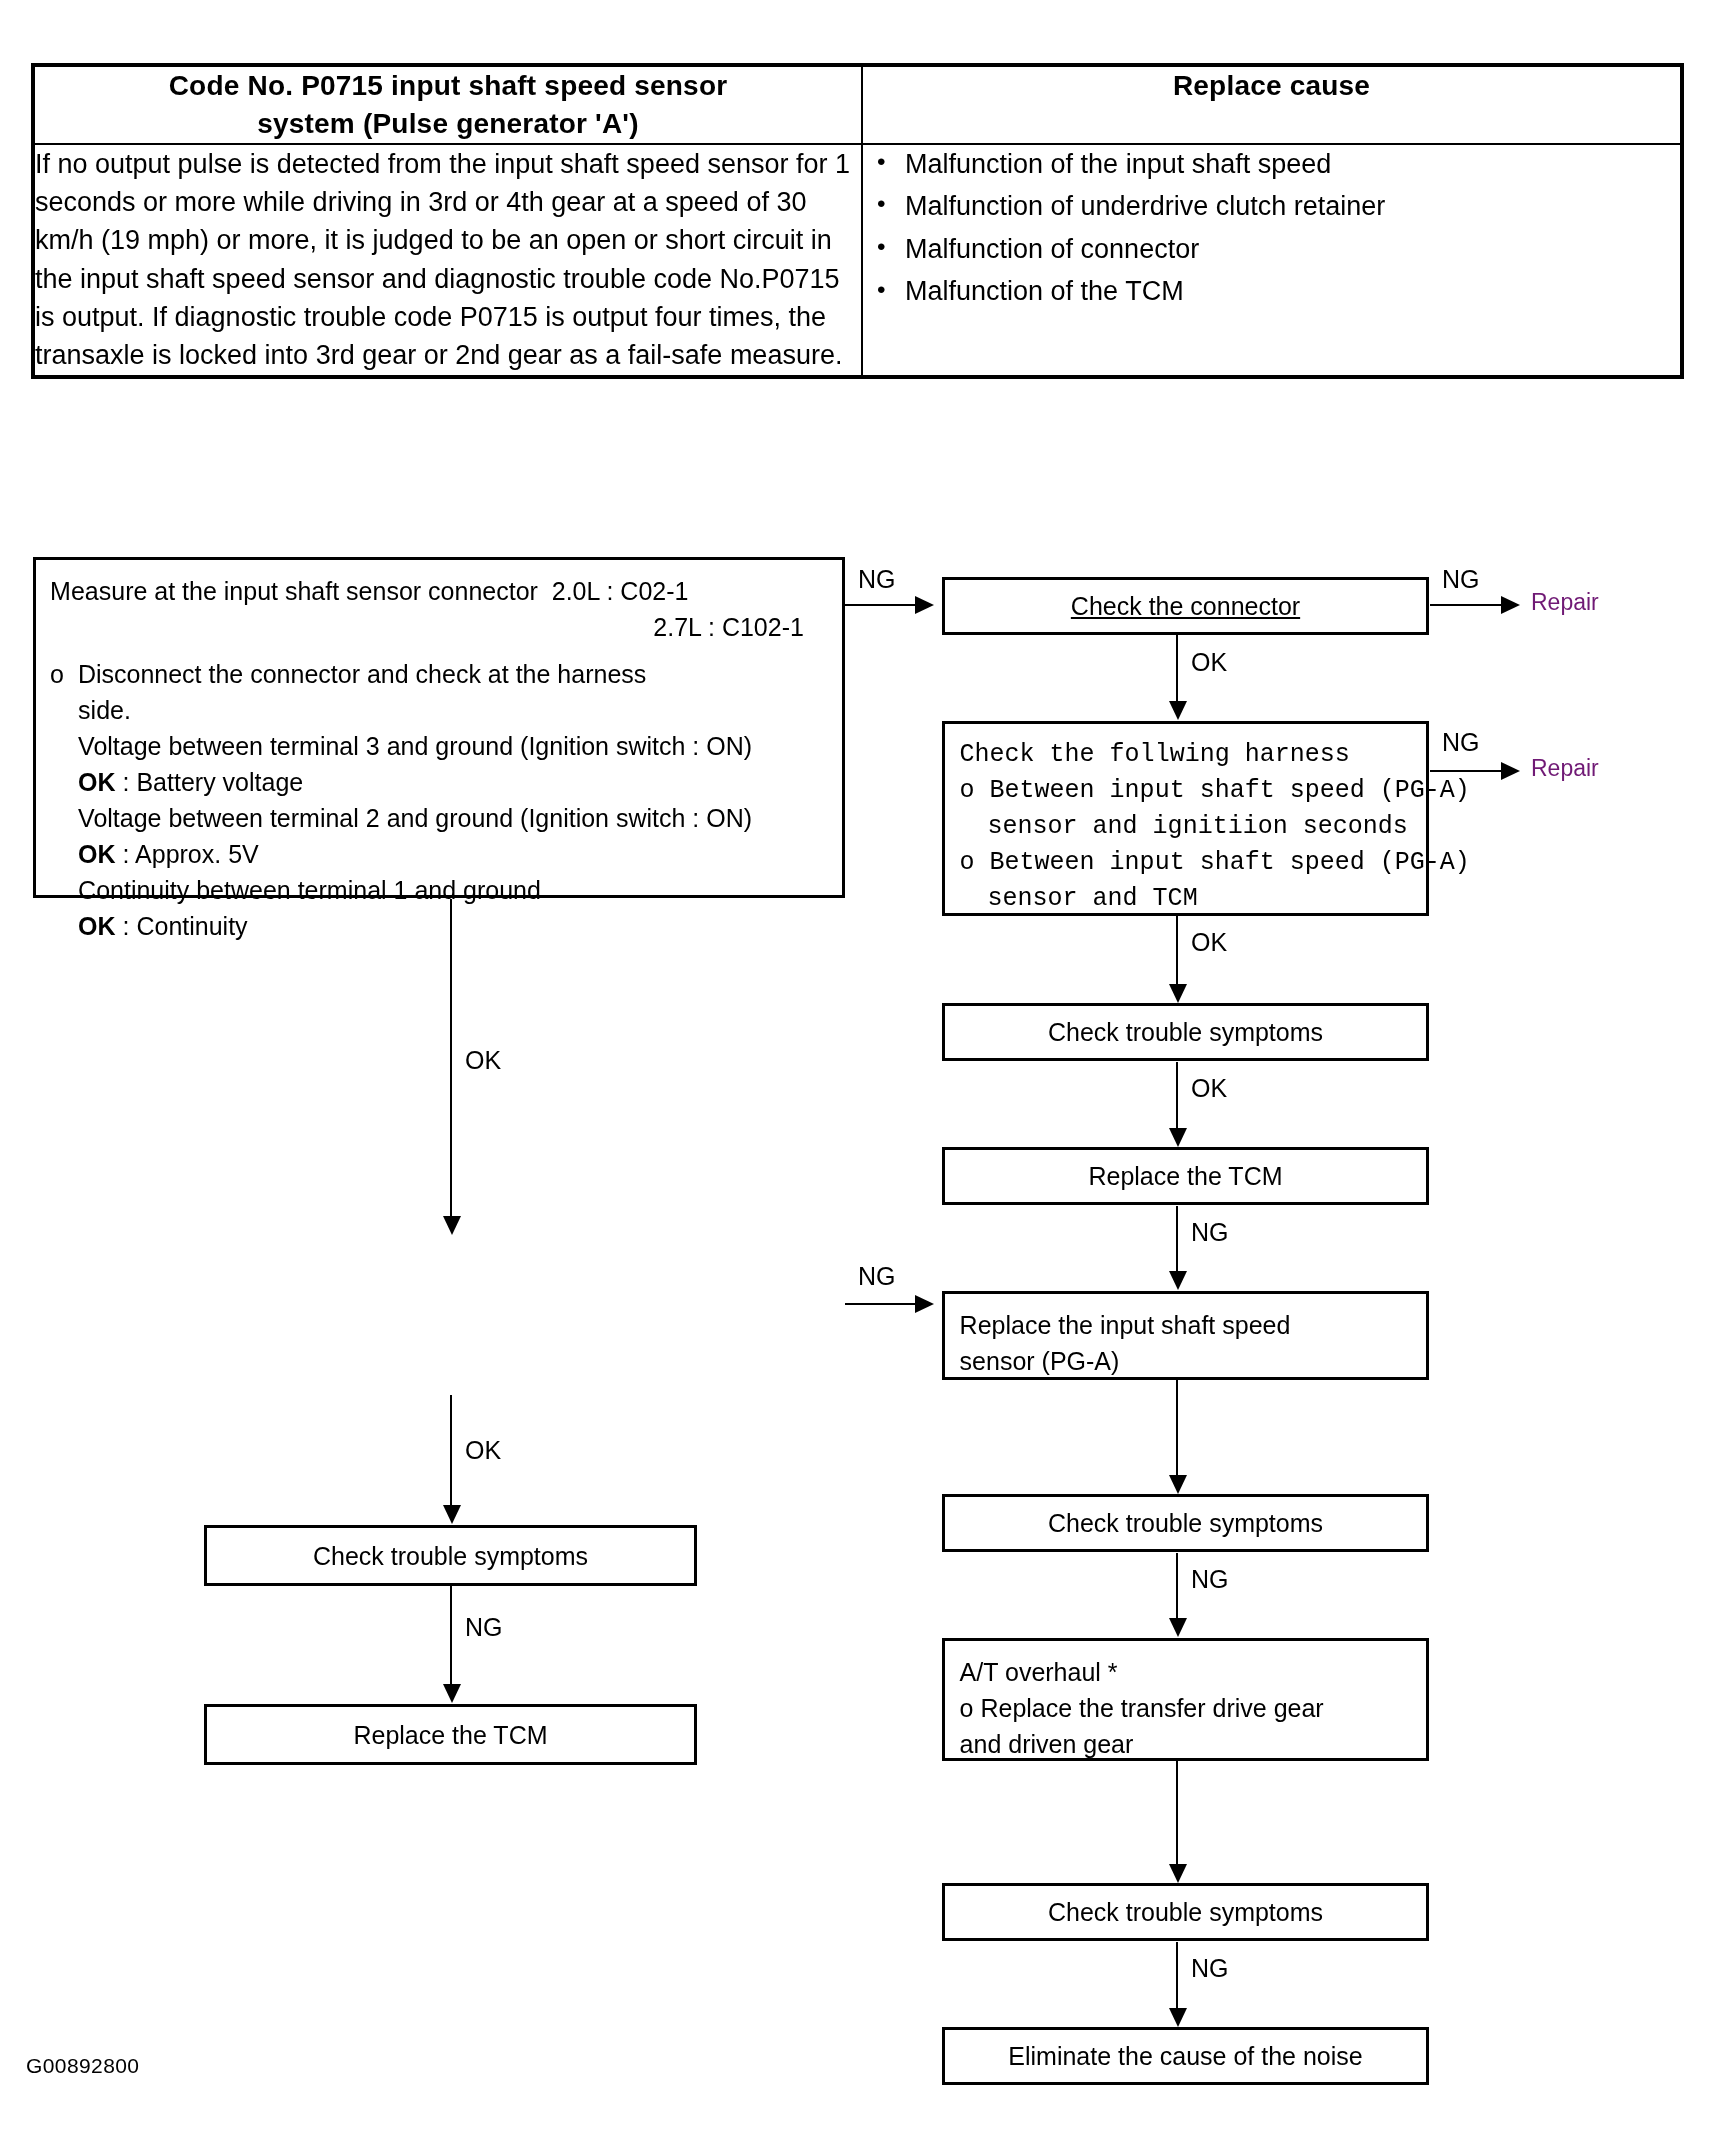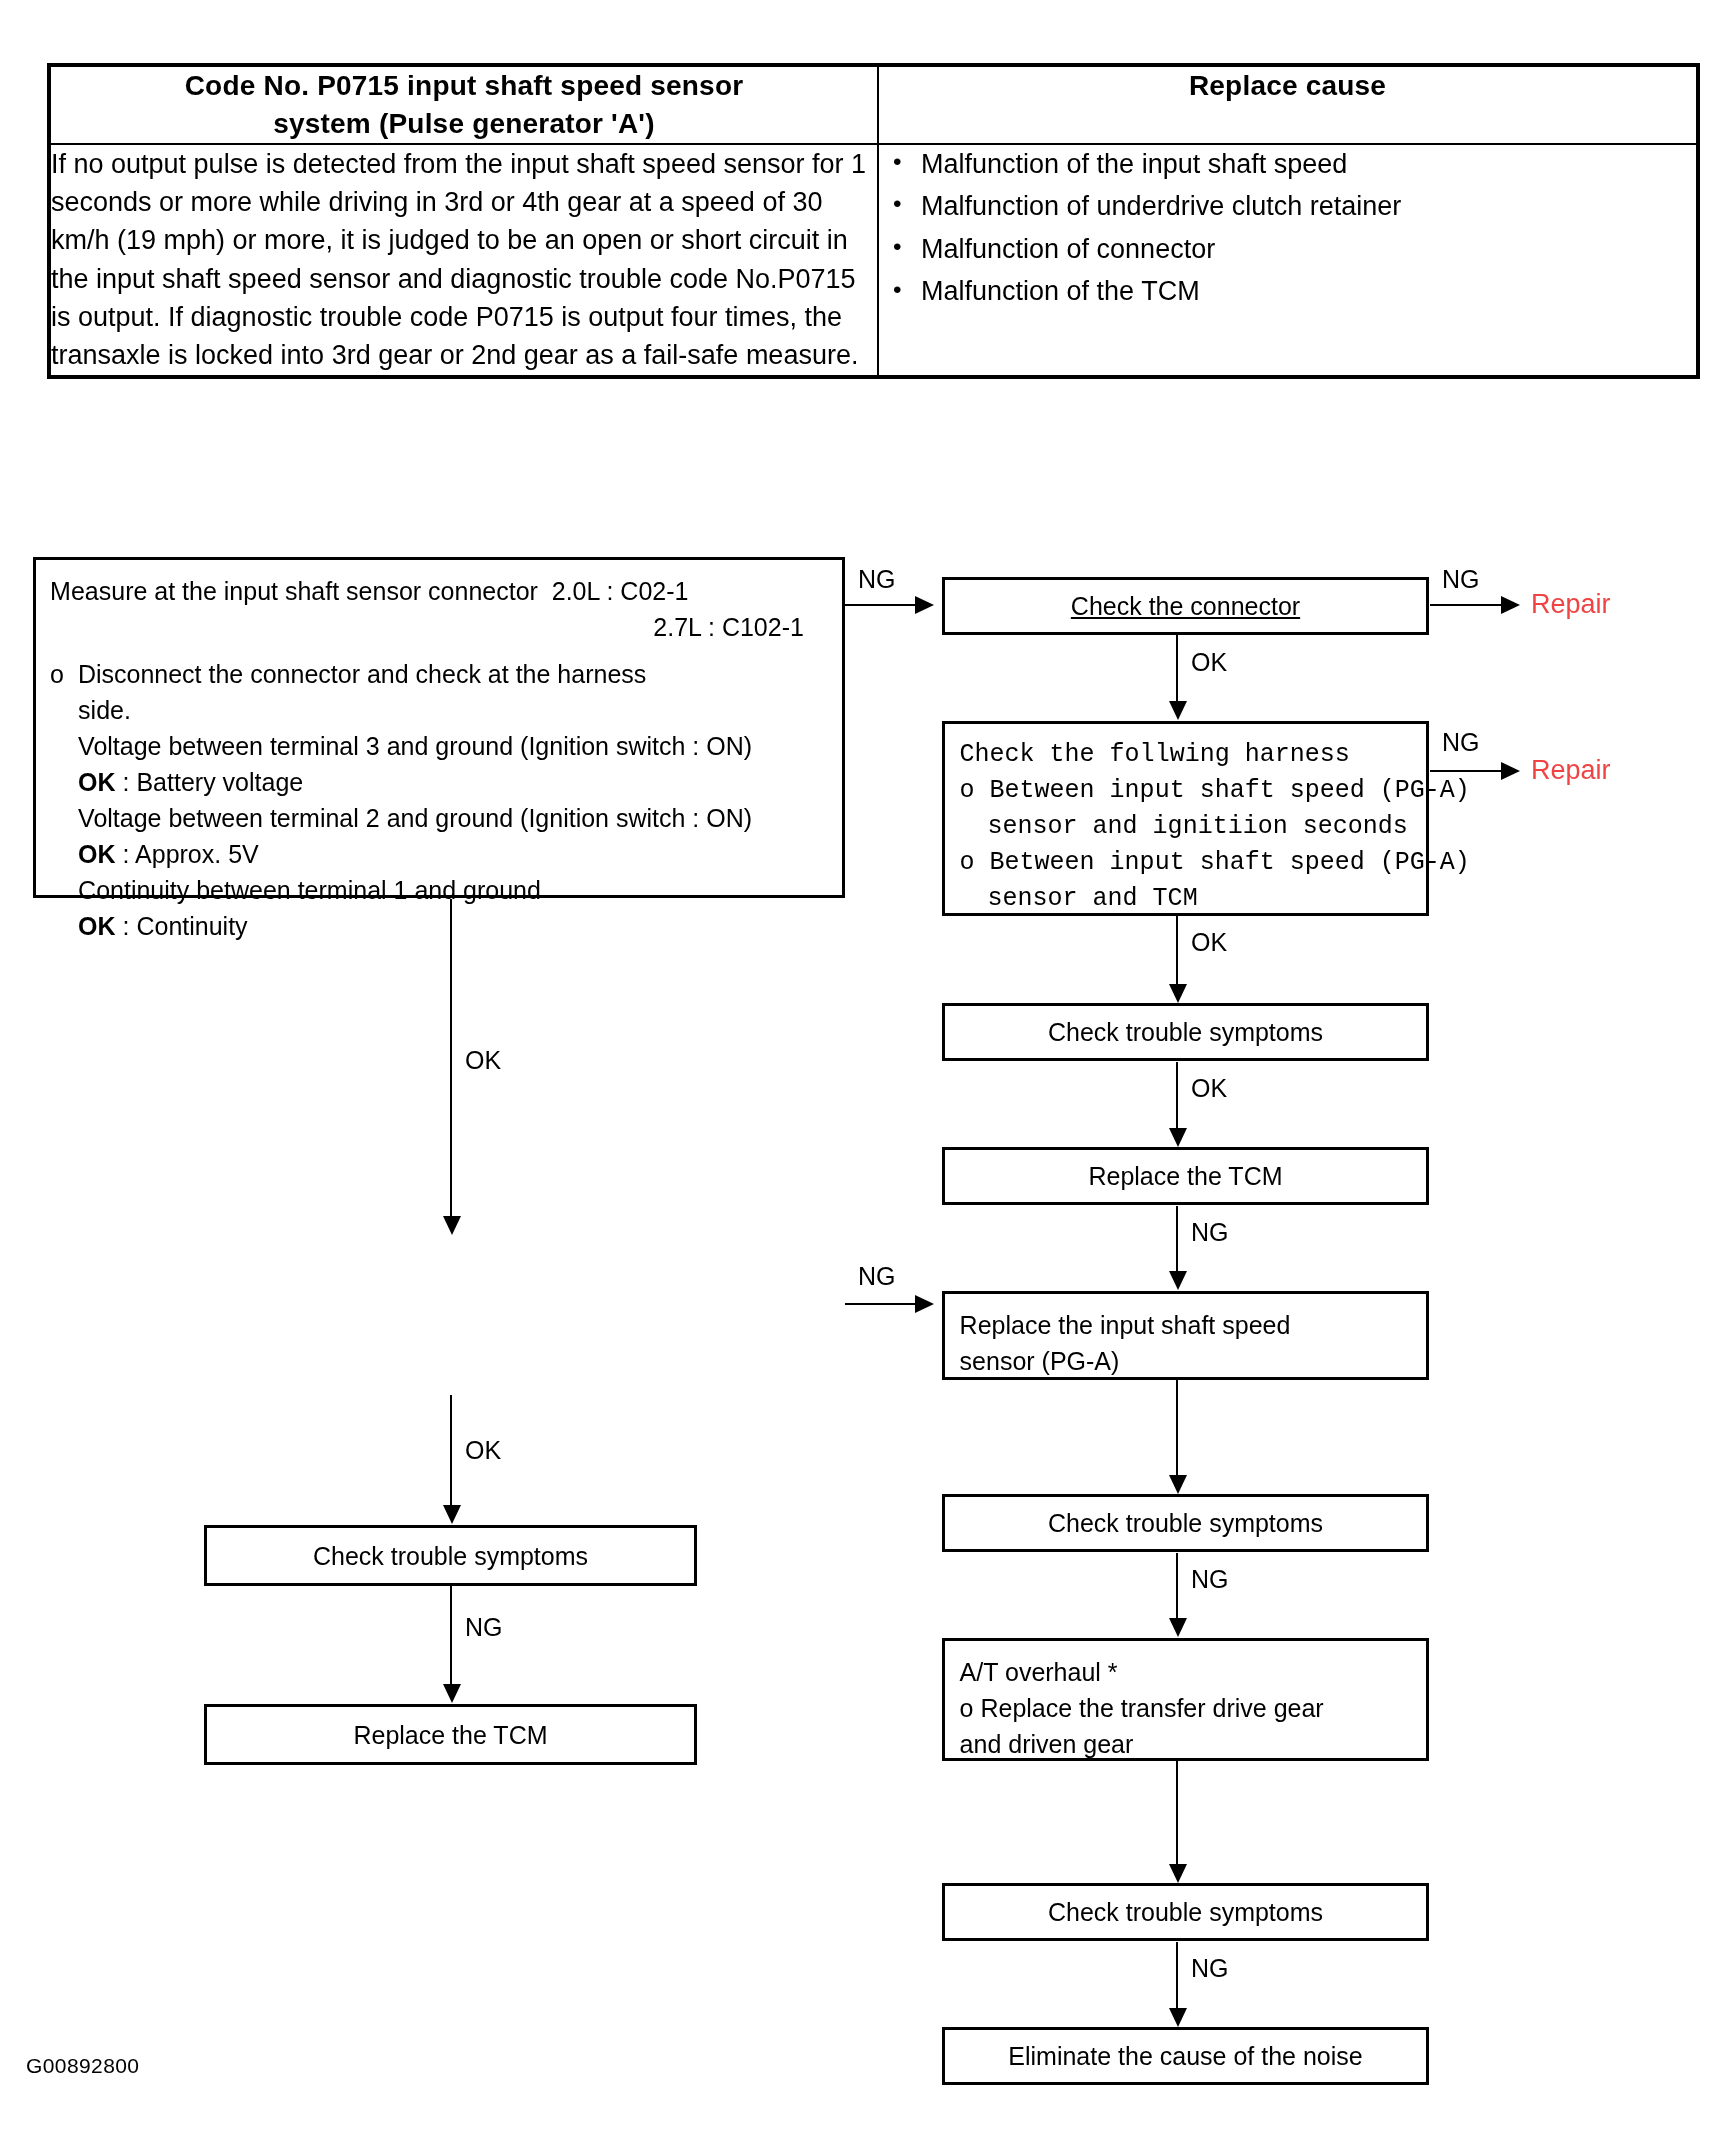--- a/index.html
+++ b/index.html
@@ -19,21 +19,20 @@
   
   .desc-table {
     position: absolute;
     left: 31px;
     top: 63px;
     width: 1653px;
     border: 2.4px solid #000;
     border-collapse: collapse;
     box-sizing: border-box;
     background: #fff;
-    margin-left: 16px;
   }
   .desc-table table {
     width: 100%;
     border-collapse: collapse;
     table-layout: fixed;
   }
   .desc-table td, .desc-table th {
     border: 2.4px solid #000;
     vertical-align: top;
     padding: 0;
@@ -133,23 +132,23 @@
   }
   .elabel {
     position: absolute;
     font-size: 25px;
     line-height: 1;
     color: #000;
     white-space: nowrap;
   }
   .plain-label {
     position: absolute;
-    font-size: 27px;
+    font-size: 23px;
     line-height: 1;
-    color: #ef4444;
+    color: #701a75;
     white-space: nowrap;
   }
   .refcode {
     position: absolute;
     left: 26px;
     top: 2054px;
     font-size: 21px;
     letter-spacing: 0.4px;
     color: #000;
   }

